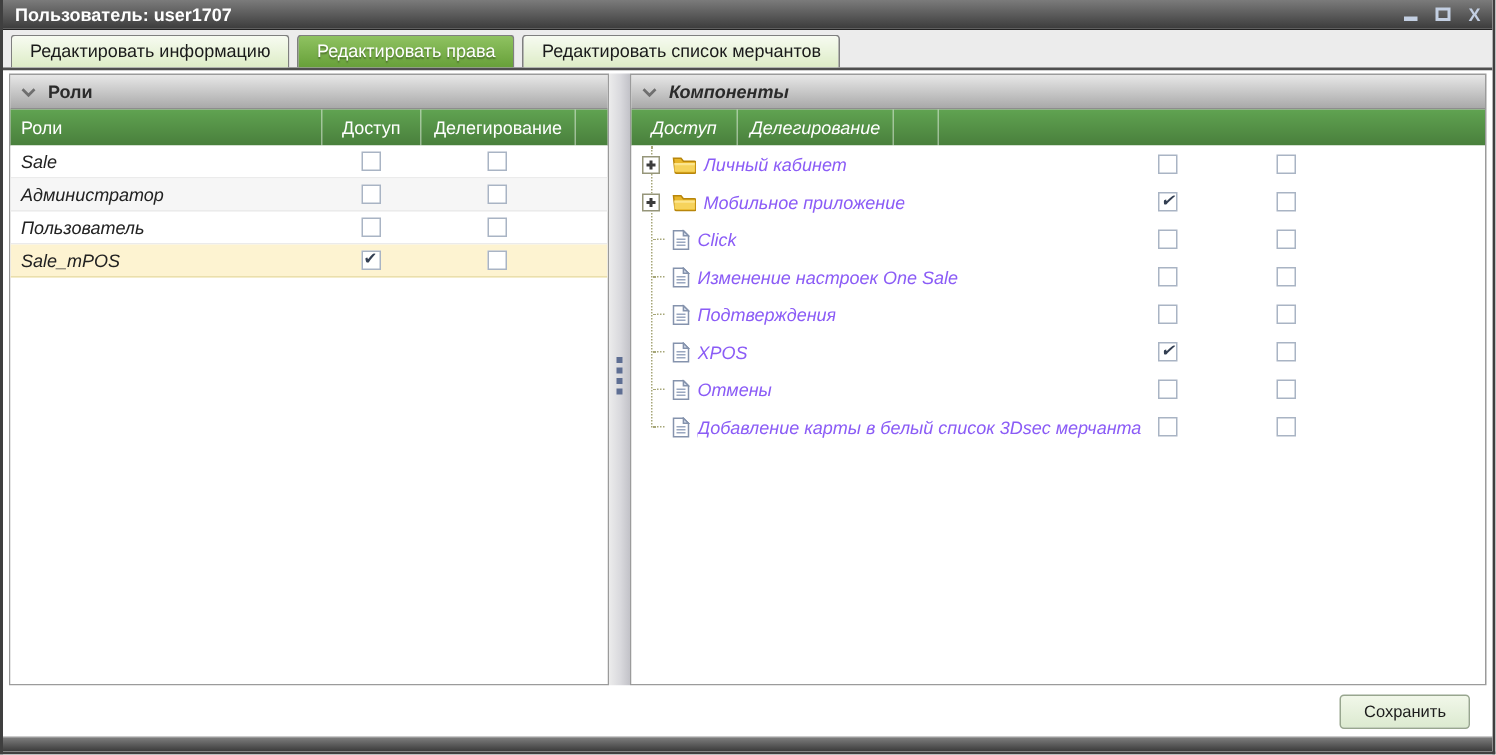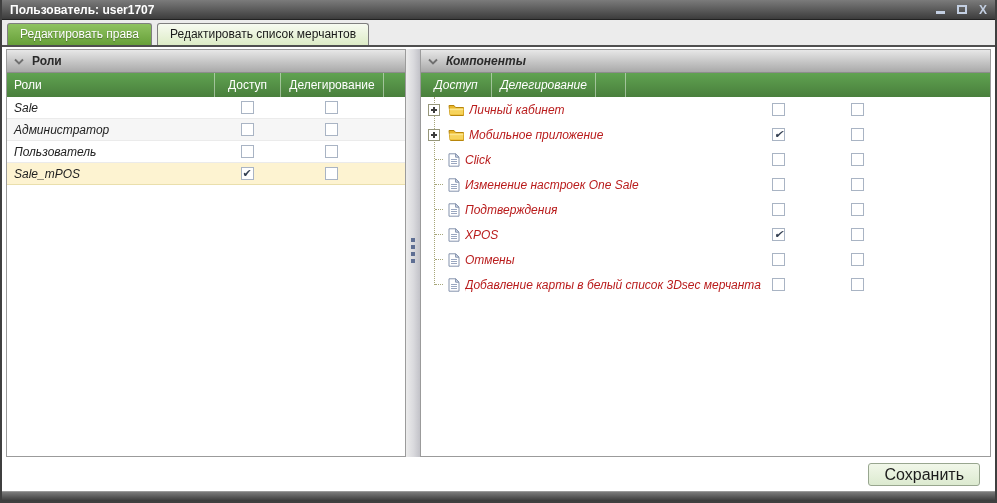--- a/index.html
+++ b/index.html
@@ -114,34 +114,34 @@
   .comp-row { height:25px; display:flex; align-items:center; position:relative; }
   .tree-cell { flex:1; display:flex; align-items:center; gap:5px; padding-left:6px; min-width:0; }
   .tree-slot { width:16px; flex:none; display:flex; align-items:center; }
   .toggle {
     width:12px; height:12px; flex:none; margin-left:1px;
     border:1px solid #96967a; background:#fff; position:relative; cursor:pointer; z-index:1;
   }
   .toggle::before { content:""; position:absolute; left:2px; right:2px; top:4px; height:2px; background:#3c3c3c; }
   .toggle::after  { content:""; position:absolute; top:2px; bottom:2px; left:4px; width:2px; background:#3c3c3c; }
   .hstub { width:9px; height:0; border-top:1px dotted #a6a678; margin-left:8px; }
-  .tree-label { white-space:nowrap; overflow:hidden; color:#b91c1c; }
+  .tree-label { white-space:nowrap; overflow:hidden; color:#8b5cf6; }
   .vline { position:absolute; left:13px; top:0; width:0; height:188px; border-left:1px dotted #a6a678; }
   .icon-wrap { display:inline-flex; flex:none; }
 
   .ra-pad { display:flex; justify-content:flex-start; padding-left:4px; }
   .rd-pad { display:flex; justify-content:flex-start; padding-left:13px; }
 
   
   .footer { height:34px; flex:none; background:#fff; display:flex; justify-content:flex-end; align-items:flex-start; padding:6px 15px 0 0; }
   .save-btn {
     height:23px; padding:0 15px;
     background:linear-gradient(#f1f7e9, #dcead0);
     border:1px solid #98a68f; border-radius:3px;
-    font-family:"Liberation Sans", sans-serif; font-size:16px; color:#1c1c1c;
+    font-family:"Liberation Sans", sans-serif; font-size:11px; color:#1c1c1c;
     cursor:pointer;
   }
   .bottombar { height:10px; flex:none; background:linear-gradient(#7b7b7b, #3a3a3a); border-top:1px solid #9a9a9a; }
 </style>
 </head>
 <body>
 
 <div class="window">
 
   <div class="titlebar">
@@ -153,20 +153,21 @@
       <span class="wc">
           <span class="max-glyph"></span>
         </span>
       <span class="wc">
           <span class="close-glyph">X</span>
         </span>
     </div>
   </div>
 
   <div class="tabbar">
+    <div class="tab">Редактировать информацию</div>
     <div class="tab active">Редактировать права</div>
     <div class="tab">Редактировать список мерчантов</div>
   </div>
 
   <div class="content">
 
     <div class="panel panel-left">
       <div class="panel-header">
         <svg width="10" height="7" viewBox="0 0 10 7">
             <polyline points="1,1.5 5,5.5 9,1.5" fill="none" stroke="#6f6f6f" stroke-width="1.8"></polyline>

